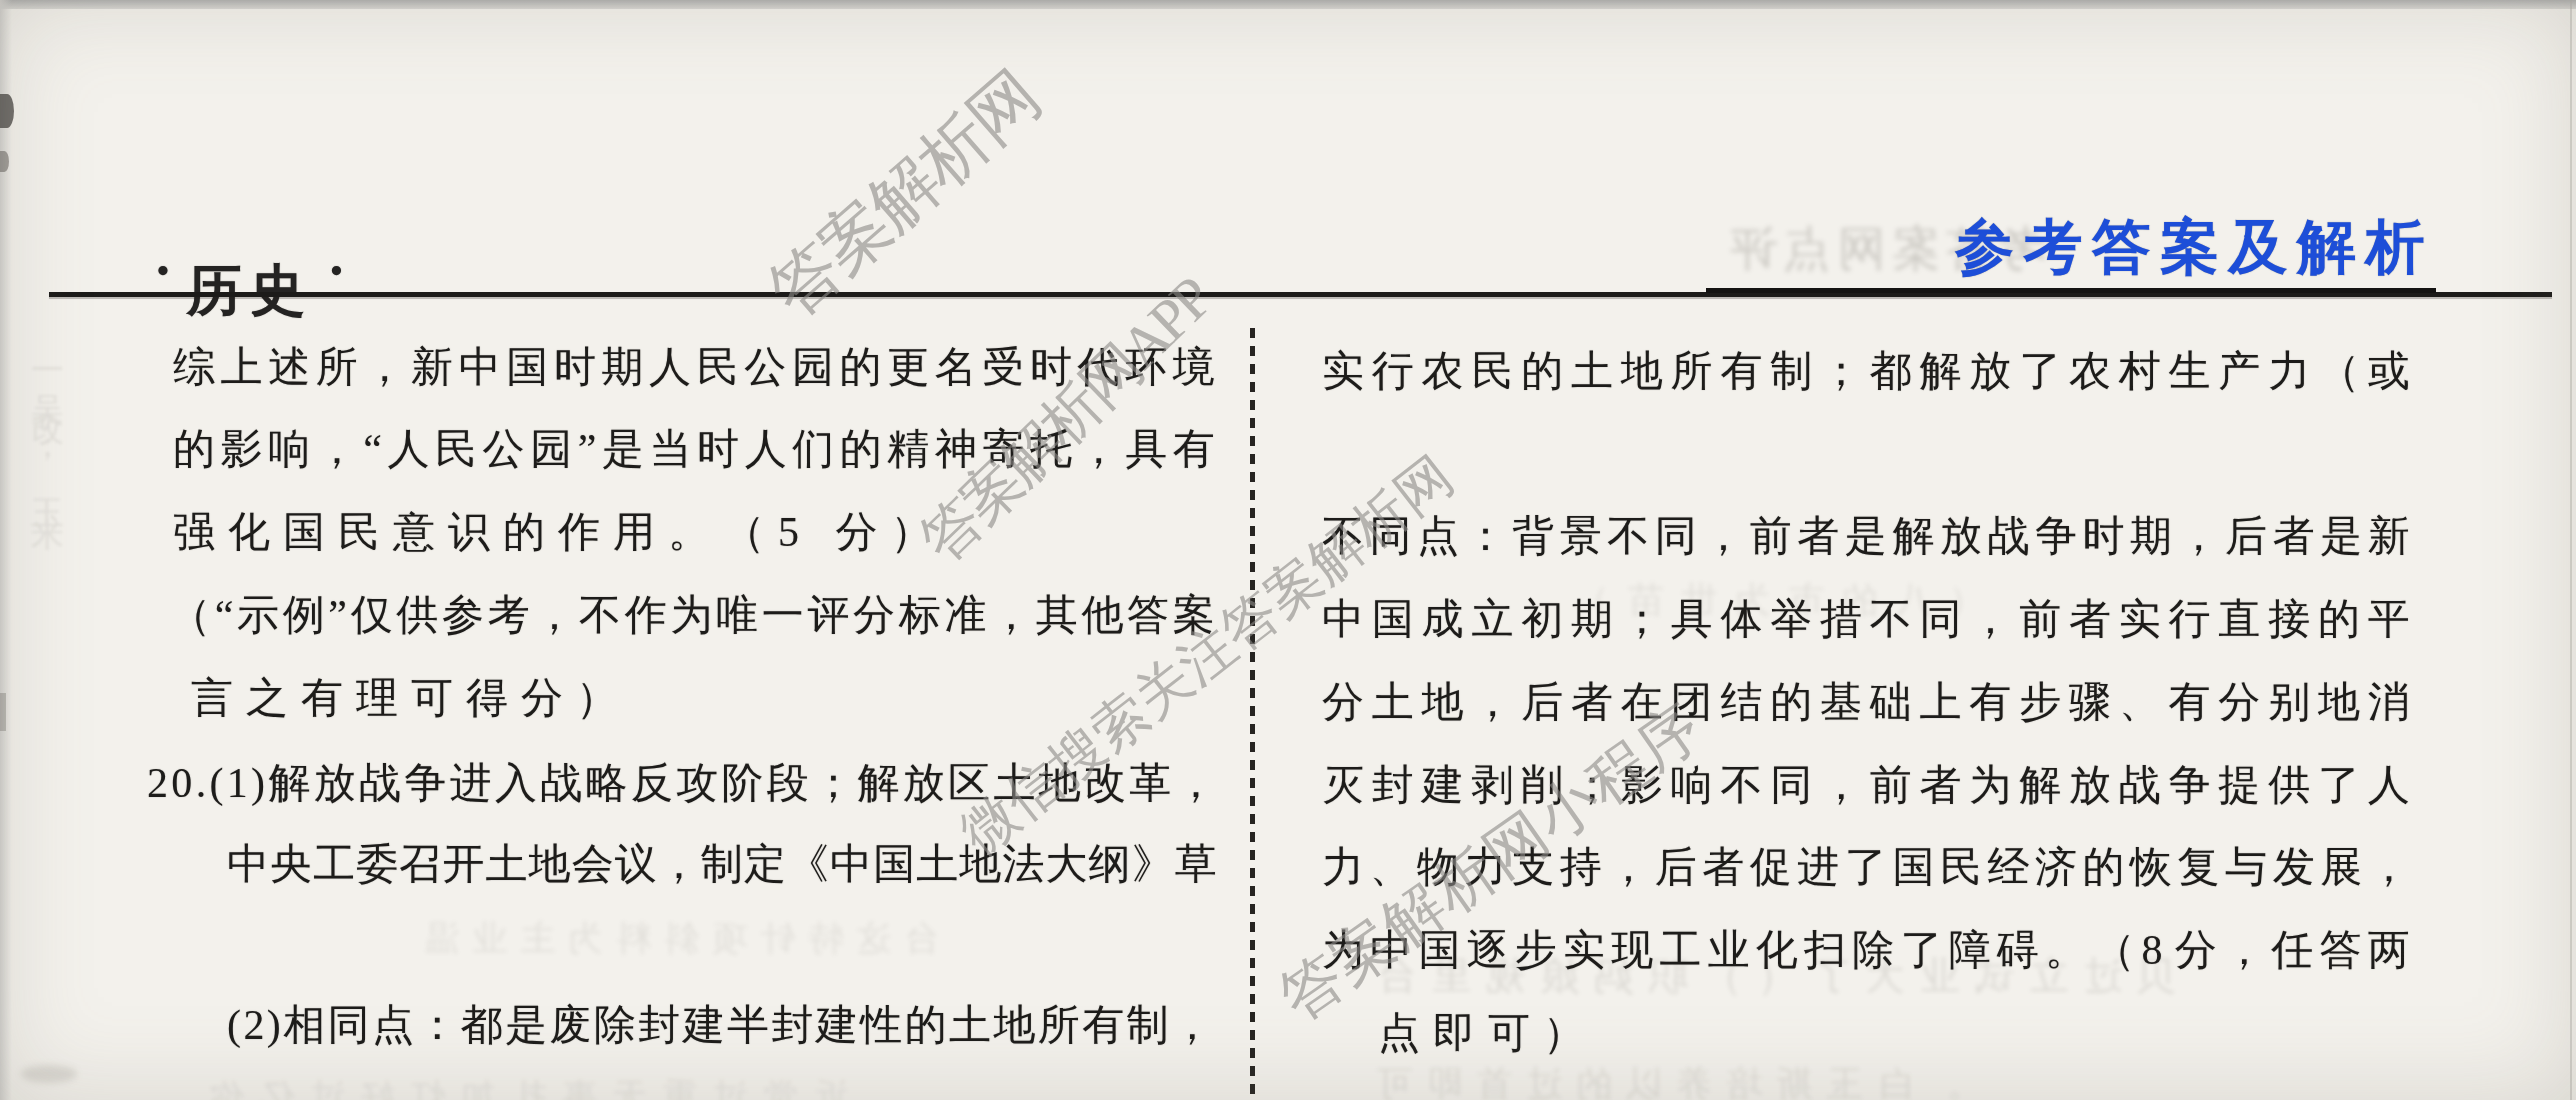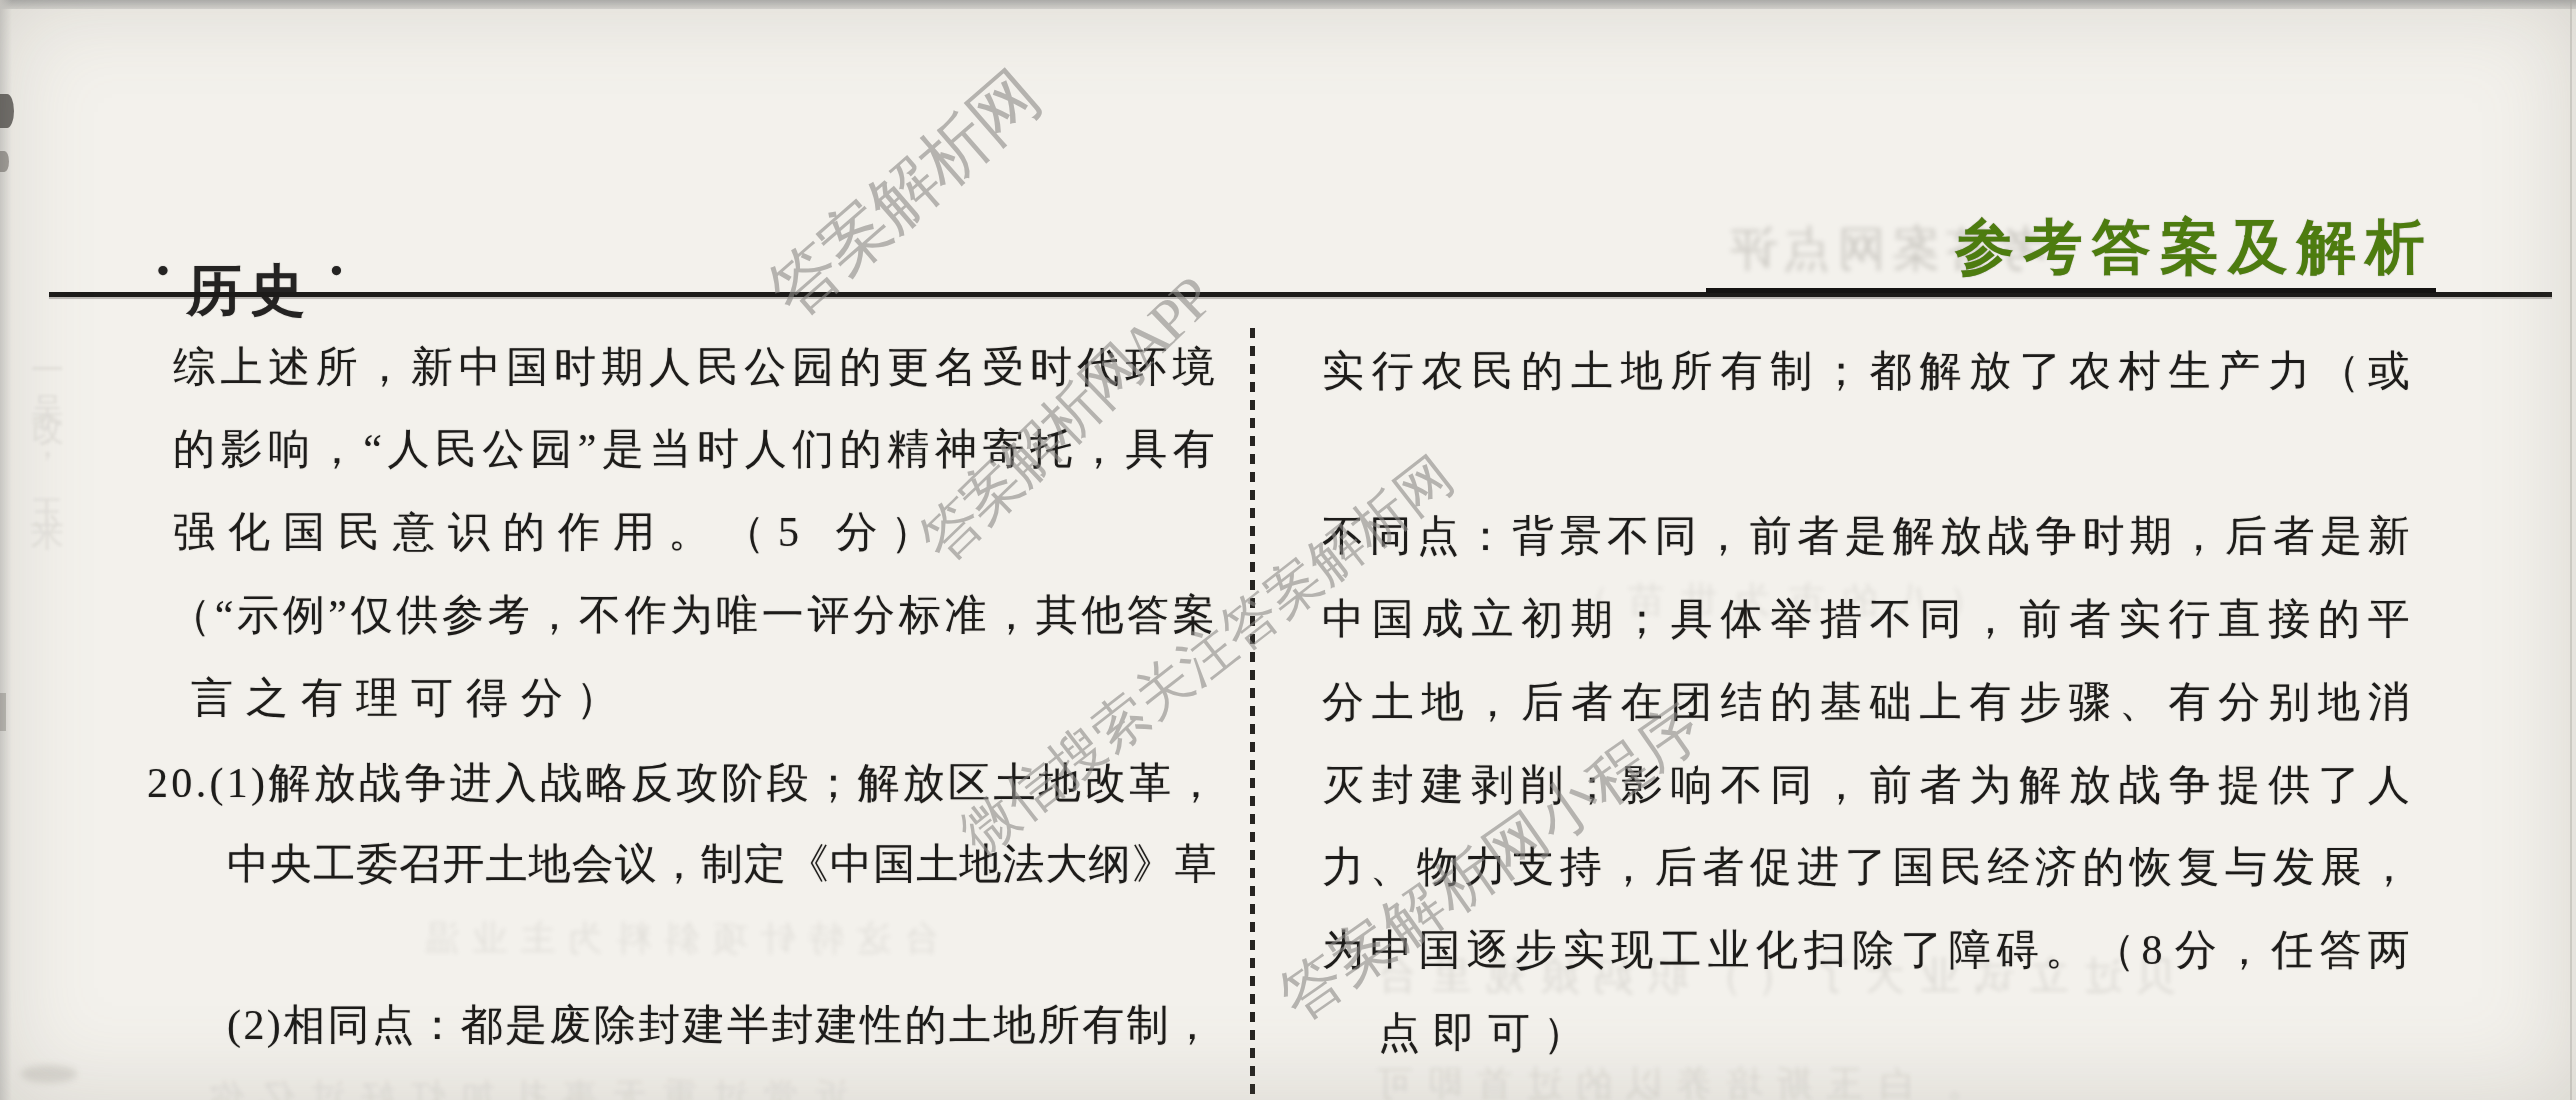--- a/index.html
+++ b/index.html
@@ -17,21 +17,21 @@
   .edge-right{position:absolute;right:4.1px;top:0;width:2.3px;height:100%;background:rgba(178,176,171,.45);}
   .spot1{position:absolute;left:0;top:94px;width:14px;height:34px;background:#413f3c;border-radius:0 60% 60% 0;opacity:.75;}
   .spot2{position:absolute;left:0;top:151px;width:9.4px;height:21px;background:#55524e;border-radius:0 60% 60% 0;opacity:.5;}
   .spot3{position:absolute;left:0;top:693px;width:5.9px;height:38px;background:#6a6762;opacity:.35;}
   .smudge{position:absolute;left:21px;top:1065px;width:56px;height:17.6px;background:#8a867e;opacity:.22;filter:blur(3.5px);border-radius:50%;}
   
   .subject{position:absolute;left:157px;top:223px;display:flex;align-items:center;gap:17.6px;
     font-size:55px;font-weight:bold;color:#242322;text-shadow:0 0 1.2px rgba(40,38,35,.4);}
   .subject .dot{font-size:34px;line-height:1;}
   .subject .name{letter-spacing:8.2px;line-height:1;margin-top:40px;}
-  .title{position:absolute;left:1955px;top:218px;font-size:59px;font-weight:bold;color:#4d7c0f;
+  .title{position:absolute;left:1955px;top:218px;font-size:59px;font-weight:bold;color:#1d4ed8;
     letter-spacing:9.4px;line-height:1;white-space:nowrap;text-shadow:0 0 1.2px rgba(40,38,35,.4);}
   .rule{position:absolute;left:49px;top:292px;width:2503px;height:5.3px;background:#1c1b19;box-shadow:0 1.8px 0.6px rgba(30,28,25,.25);}
   .rule2{position:absolute;left:1706px;top:288px;width:730px;height:4.7px;background:#141312;}
   
   .divider{position:absolute;left:1250px;top:328px;width:5.3px;height:773px;
     background:repeating-linear-gradient(180deg,#262421 0 10px,rgba(0,0,0,0) 10px 18px);}
   
   .line{position:absolute;white-space:nowrap;color:#1d1c1a;font-size:42px;line-height:1.12;
     text-shadow:0 0 1.2px rgba(45,42,38,.38);}
   .just{display:flex;justify-content:space-between;}

